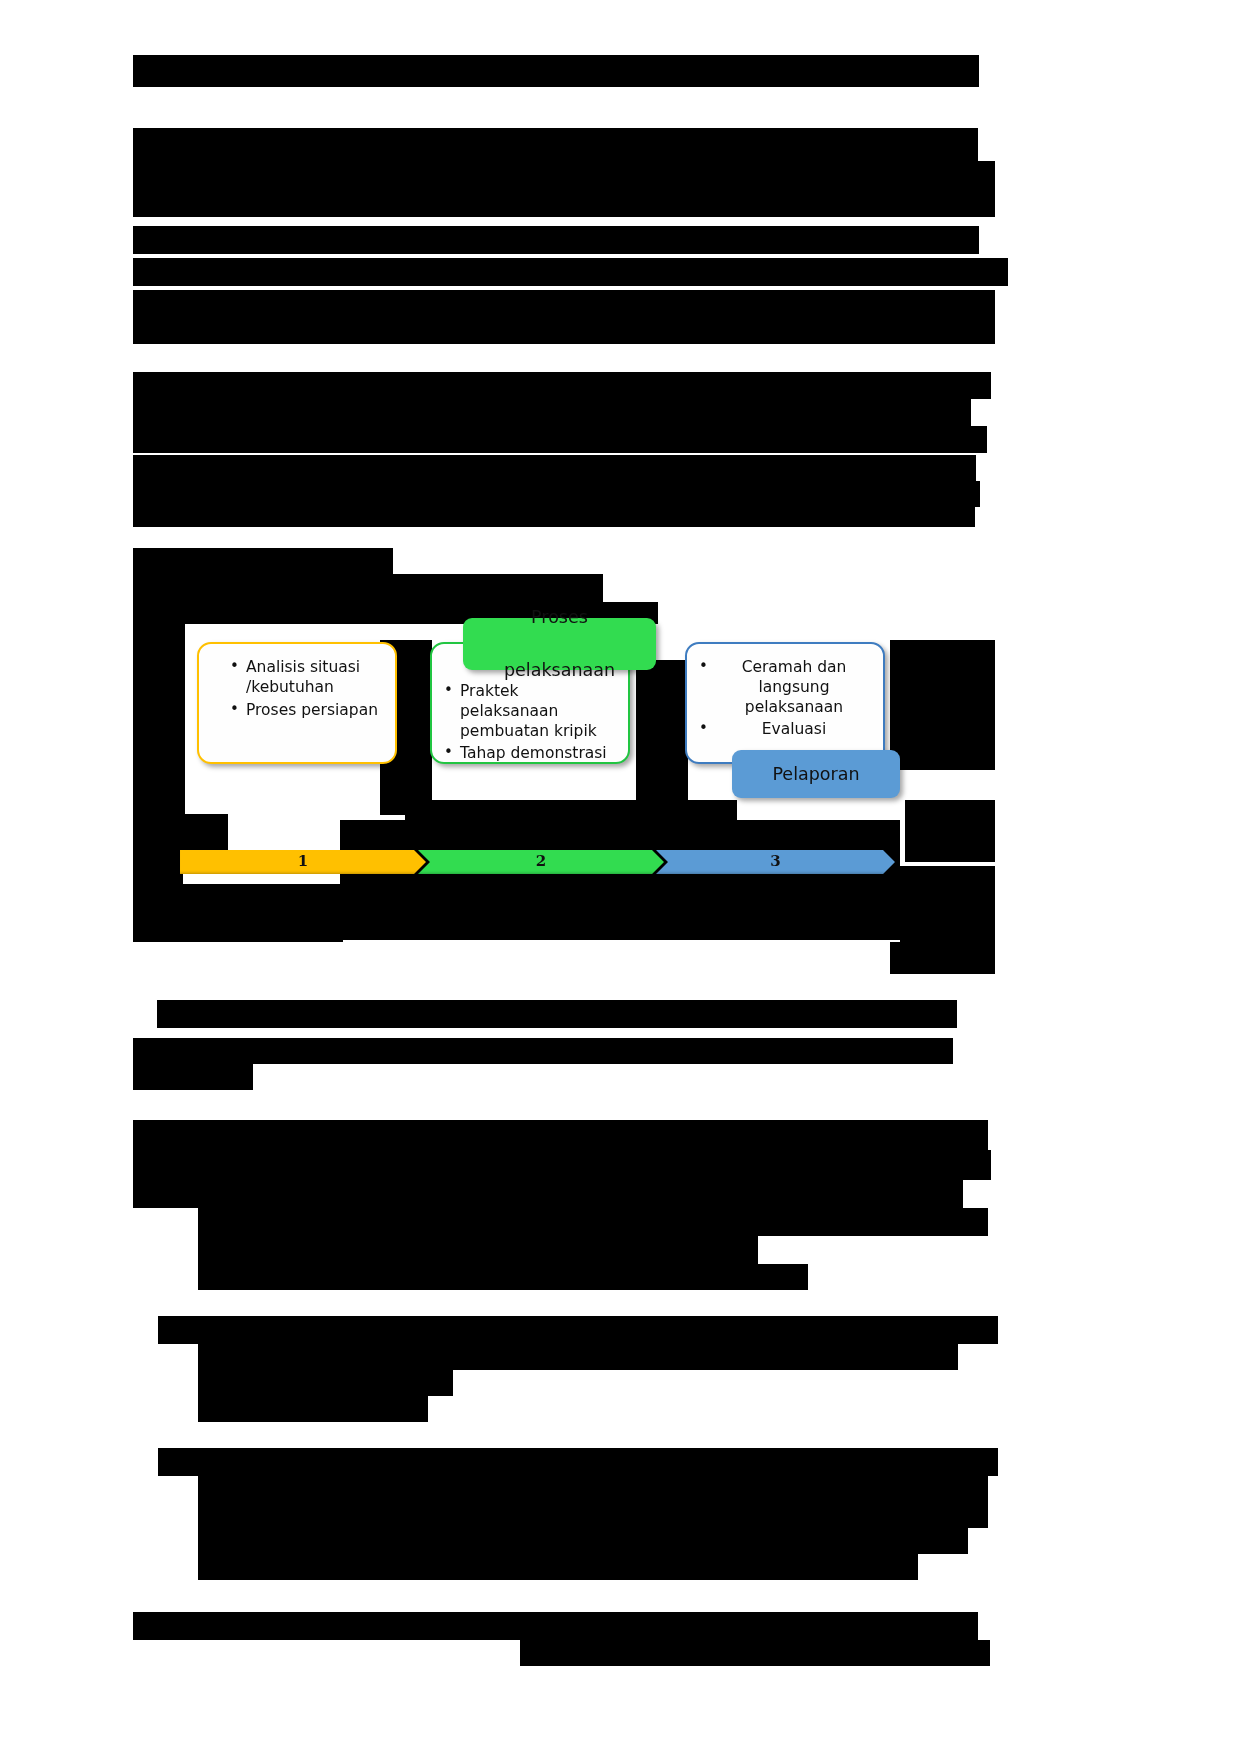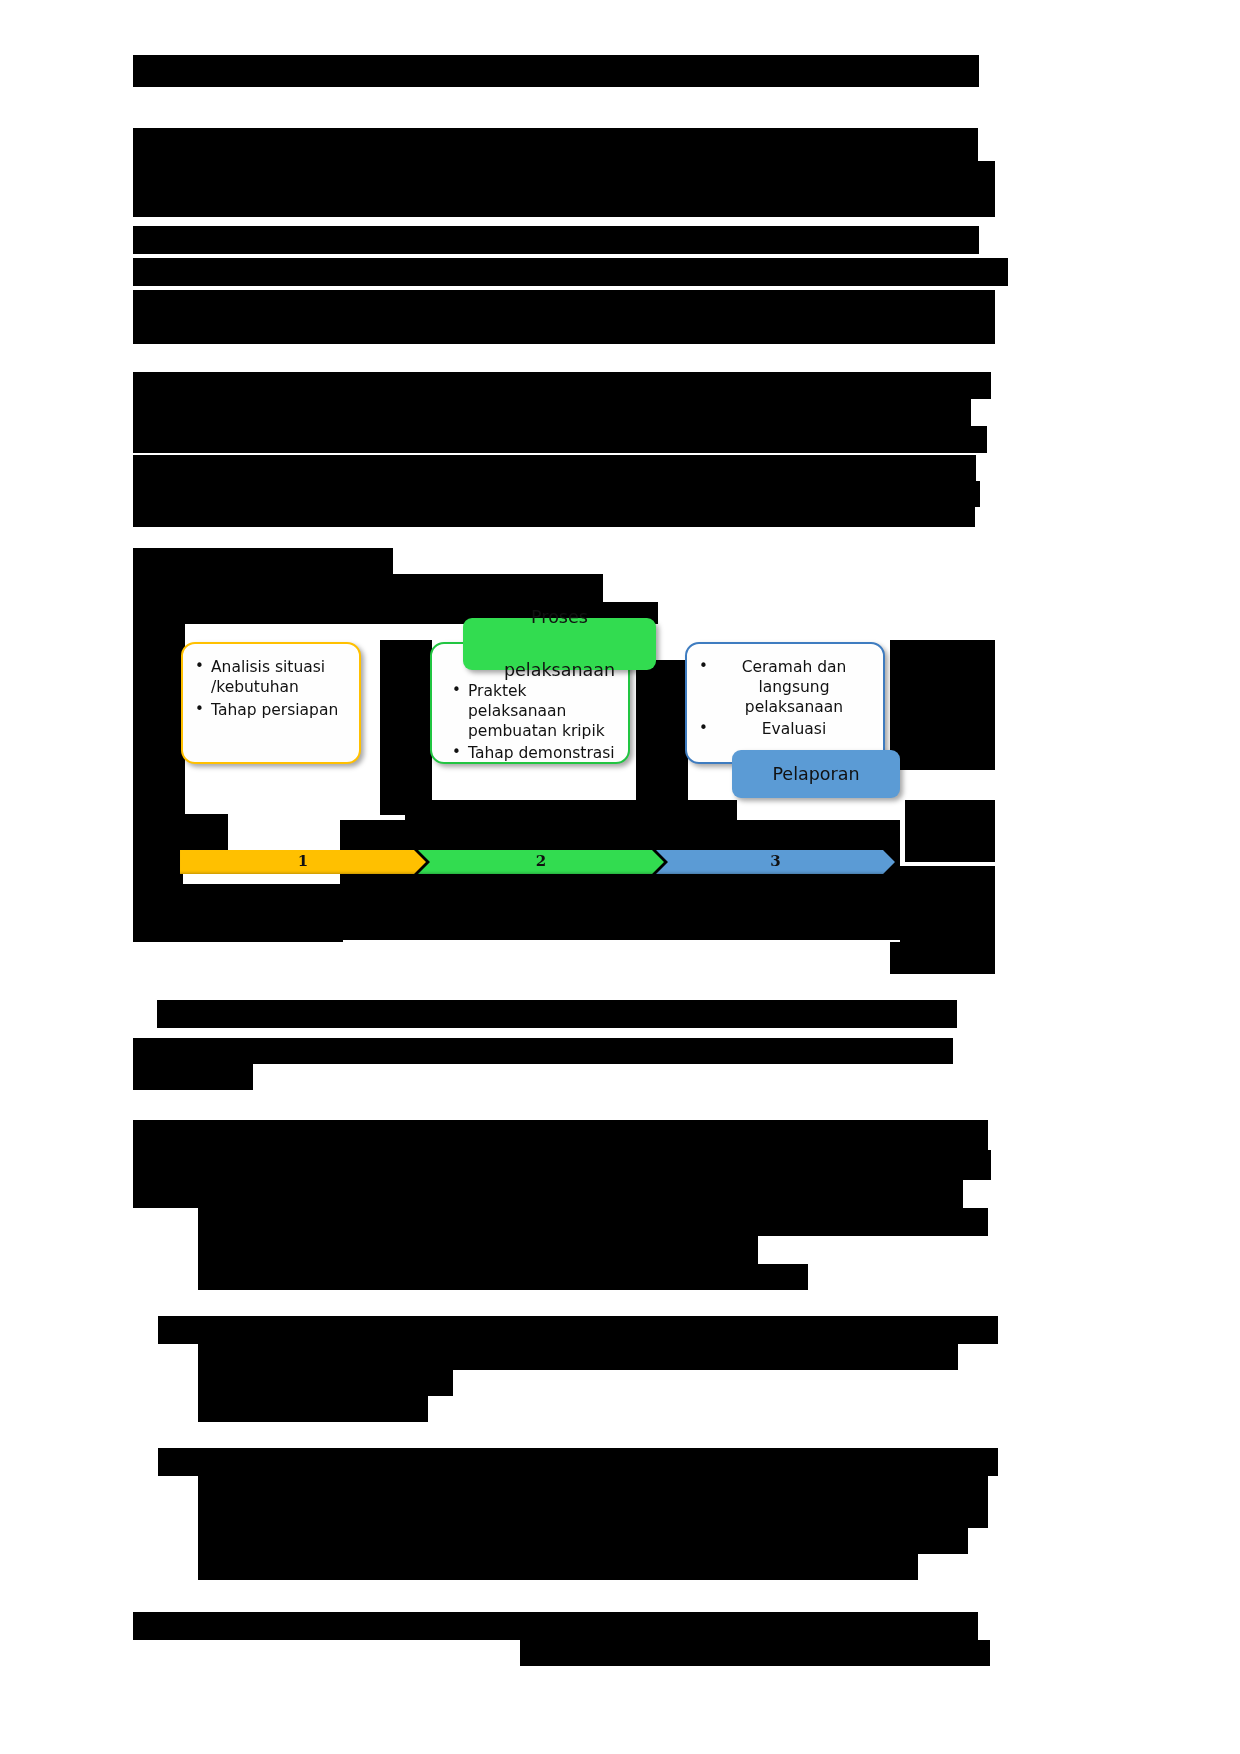--- a/index.html
+++ b/index.html
@@ -13,21 +13,21 @@
   #process-diagram{position:absolute;left:175px;top:600px;width:730px;height:380px;}
 
   .card{position:absolute;background:#fefefe;border-radius:14px;box-sizing:border-box;
         box-shadow:3px 3px 5px rgba(0,0,0,.35);}
   .card .list{list-style:none;margin:0;padding:14px 10px 8px 12px;}
   .card .list li{position:relative;padding-left:16px;margin-bottom:3px;
         font-size:15.5px;line-height:1.28;color:#111;font-family:"DejaVu Sans",sans-serif;}
   .card .list li:before{content:"•";position:absolute;left:0;top:-1px;font-size:15px;color:#111;}
 
   .card-orange{border:2.5px solid #FFC000;}
-  .card-green{border:2.5px solid #21C541;padding-left:8px;}
+  .card-green{border:2.5px solid #21C541;}
   .card-blue{border:2.5px solid #3E7CC0;}
 
   .banner{position:absolute;border-radius:9px;display:flex;align-items:center;
           justify-content:center;text-align:center;font-size:17.5px;line-height:1.2;
           color:#111;font-family:"DejaVu Sans",sans-serif;
           box-shadow:3px 3px 5px rgba(0,0,0,.35);box-sizing:border-box;padding:5px 8px;gap:32px;}
   .banner-orange{background:#FFC000;}
   .banner-green{background:#32DC50;}
   .banner-blue{background:#5B9BD5;}
 
@@ -109,27 +109,27 @@
   <div class="rb" style="left:198px;top:1476px;width:790px;height:26px;"></div>
   <div class="rb" style="left:198px;top:1502px;width:790px;height:26px;"></div>
   <div class="rb" style="left:198px;top:1528px;width:770px;height:26px;"></div>
   <div class="rb" style="left:198px;top:1554px;width:720px;height:26px;"></div>
 
   <div class="rb" style="left:133px;top:1612px;width:845px;height:28px;"></div>
   <div class="rb" style="left:520px;top:1640px;width:470px;height:26px;"></div>
 
   <div id="process-diagram">
 
-    <div class="card card-orange" style="left:6px;top:42px;width:180px;height:122px;">
+    <div class="card card-orange" style="left:22px;top:42px;width:200px;height:122px;padding-left:19px;">
       <ul class="list">
         <li>
           <span>Analisis situasi</span><br>
           <span>/kebutuhan</span>
         </li>
-        <li>Tahap persiapan</li>
+        <li>Proses persiapan</li>
       </ul>
     </div>
 
     <div class="card card-green" style="left:255px;top:42px;width:200px;height:122px;">
       <ul class="list" style="padding-top:38px;">
         <li>
           <span>Praktek</span><br>
           <span>pelaksanaan</span><br>
           <span>pembuatan kripik</span>
         </li>

